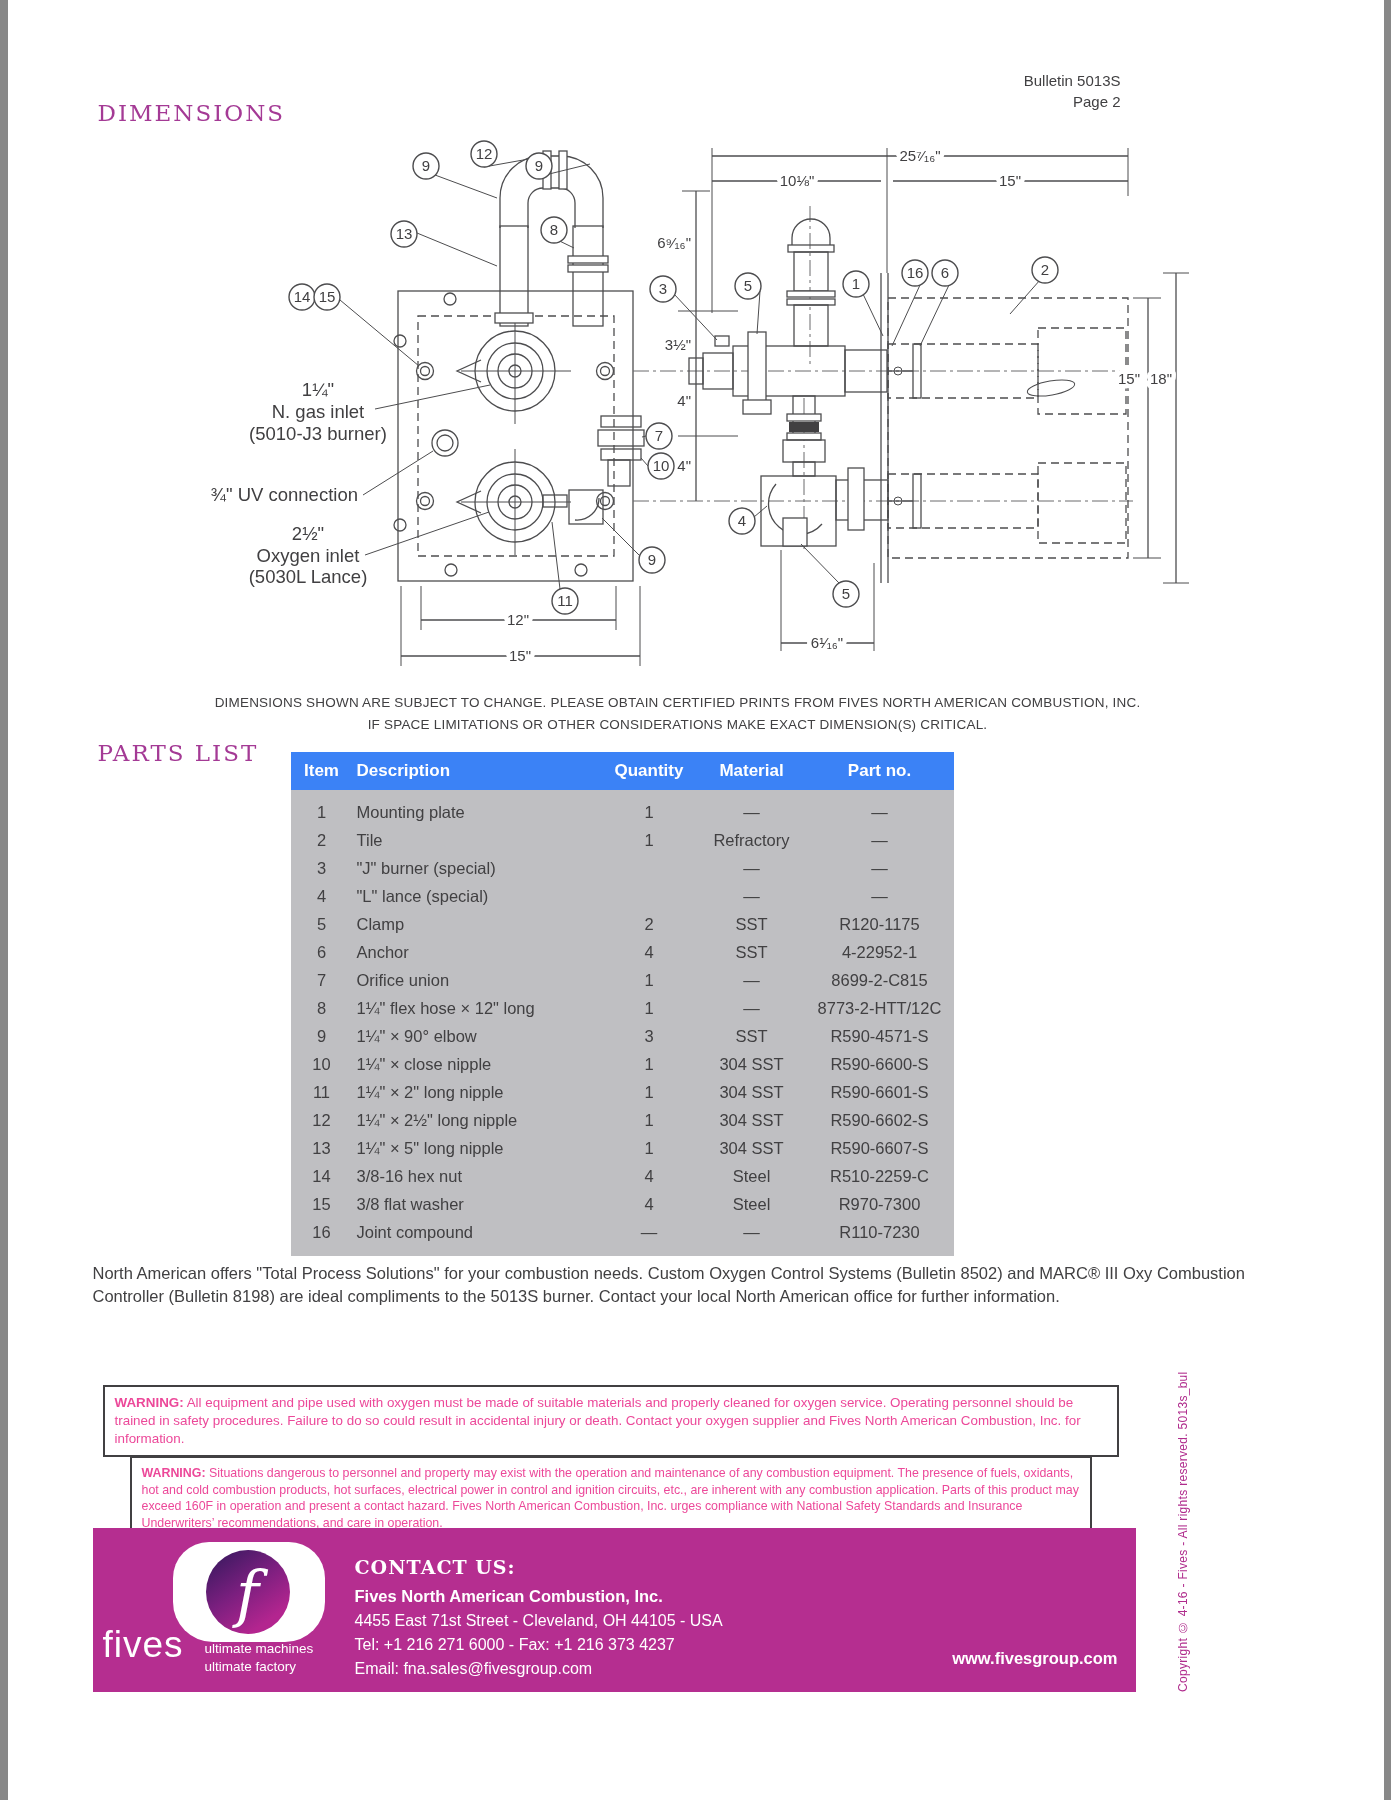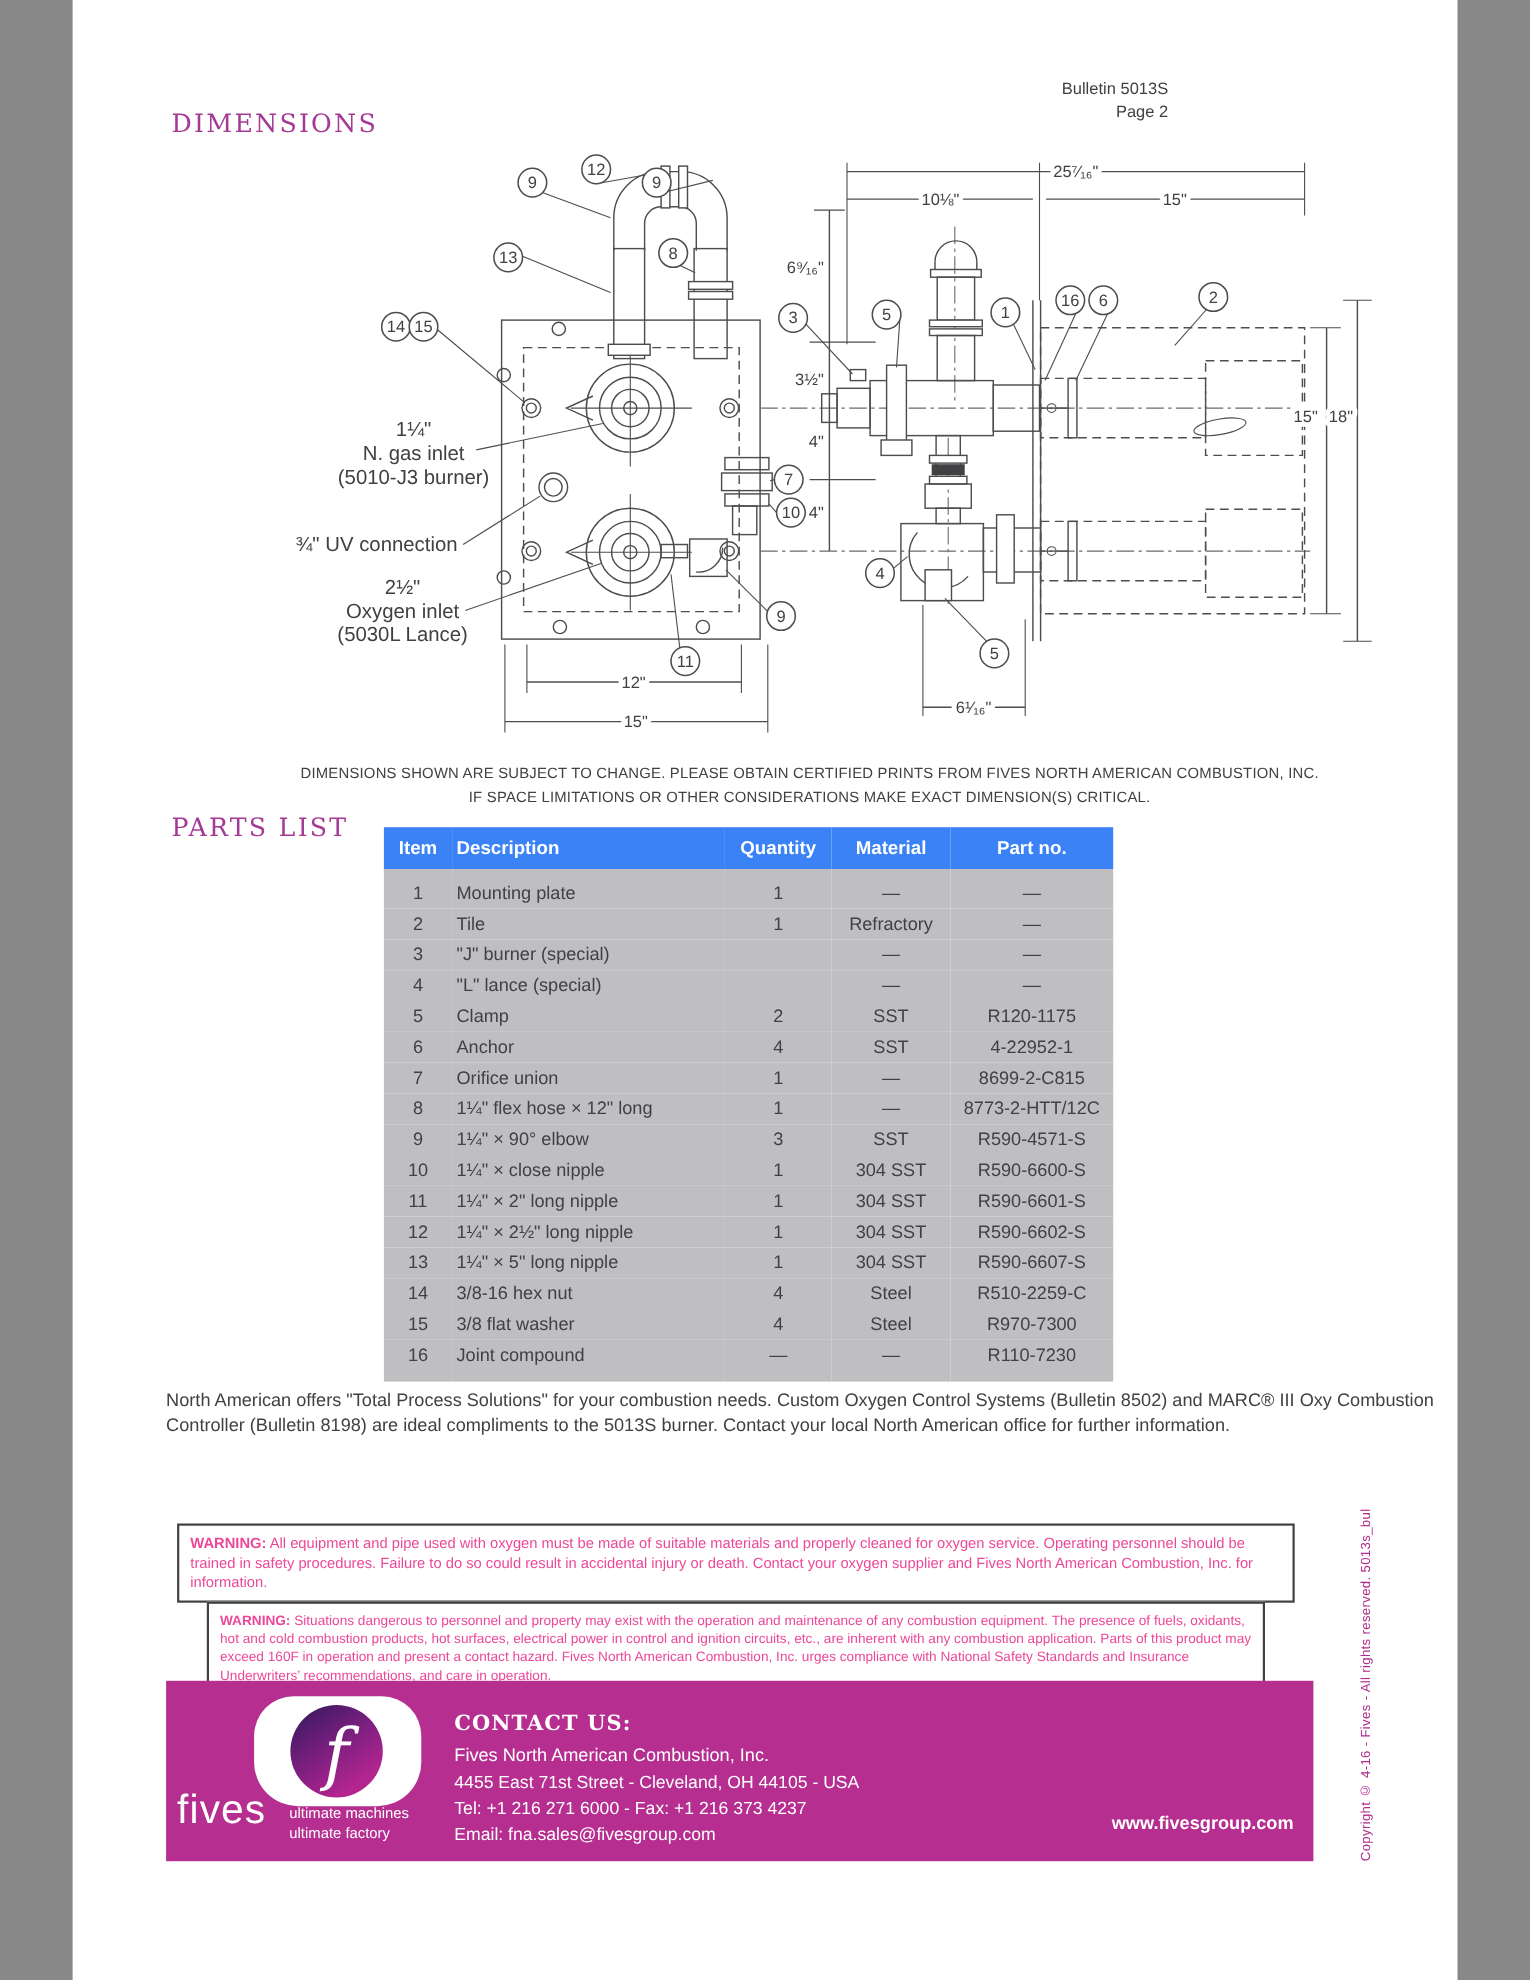--- a/index.html
+++ b/index.html
@@ -1,16 +1,16 @@
 <!DOCTYPE html>
 <html><head>
 <meta charset="utf-8">
 <style>
   html,body{margin:0;padding:0;background:#888;}
-  .page{position:relative;width:1259px;height:1800px;background:#ffffff;margin:0 auto;
+  .page{position:relative;width:1376px;height:1800px;background:#ffffff;margin:0 auto;
         font-family:"Liberation Sans",sans-serif;color:#414042;overflow:hidden;}
   
   .doc-ref{position:absolute;top:70px;right:263px;text-align:right;font-size:15px;line-height:21px;color:#414042;}
   .sec-title{position:absolute;left:90px;font-family:"DejaVu Serif","Liberation Serif",serif;
              font-size:23px;letter-spacing:2px;color:#a43a95;font-weight:400;}
   #t-dim{top:100px;}
   #t-parts{top:740px;}
   
   .drawwrap{position:absolute;left:85px;top:118px;width:1130px;height:560px;}
   svg .ln{stroke:#4d4d4f;stroke-width:1.3;fill:none;}
@@ -49,21 +49,21 @@
   .logoblob{position:absolute;left:80px;top:14px;width:152px;height:100px;background:#ffffff;
             border-radius:36px 36px 40px 40px;}
   .logocircle{position:absolute;left:33px;top:8px;width:84px;height:84px;border-radius:50%;
               background:linear-gradient(145deg,#38195f 5%,#7b1f7f 45%,#b3258f 80%);}
   .logof{position:absolute;left:0;top:2px;width:84px;height:84px;color:#fff;
          font-family:"DejaVu Serif",serif;font-style:italic;font-size:62px;text-align:center;line-height:84px;}
   .wordmark{position:absolute;left:10px;top:96px;font-size:37px;font-weight:400;letter-spacing:1px;color:#ffffff;}
   .taglines{position:absolute;left:112px;top:112px;font-size:13.5px;line-height:18px;color:#fff;font-weight:400;}
   .contact{position:absolute;left:262px;top:28px;}
   .contact .chead{font-family:"DejaVu Serif","Liberation Serif",serif;font-weight:bold;font-size:19px;letter-spacing:1px;}
-  .contact .ccompany{font-weight:normal;font-size:16.5px;margin-top:9px;}
+  .contact .ccompany{font-weight:bold;font-size:16.5px;margin-top:9px;}
   .contact .cline{font-size:16px;margin-top:6px;}
   .website{position:absolute;right:18px;bottom:24px;font-size:16.5px;font-weight:bold;color:#fff;}
   
   .vcopy{position:absolute;left:1168px;top:1150px;height:542px;width:28px;
          writing-mode:vertical-rl;transform:rotate(180deg);font-size:12px;color:#b02c8d;letter-spacing:.3px;}
 </style>
 </head>
 <body>
 
 <div class="page">

